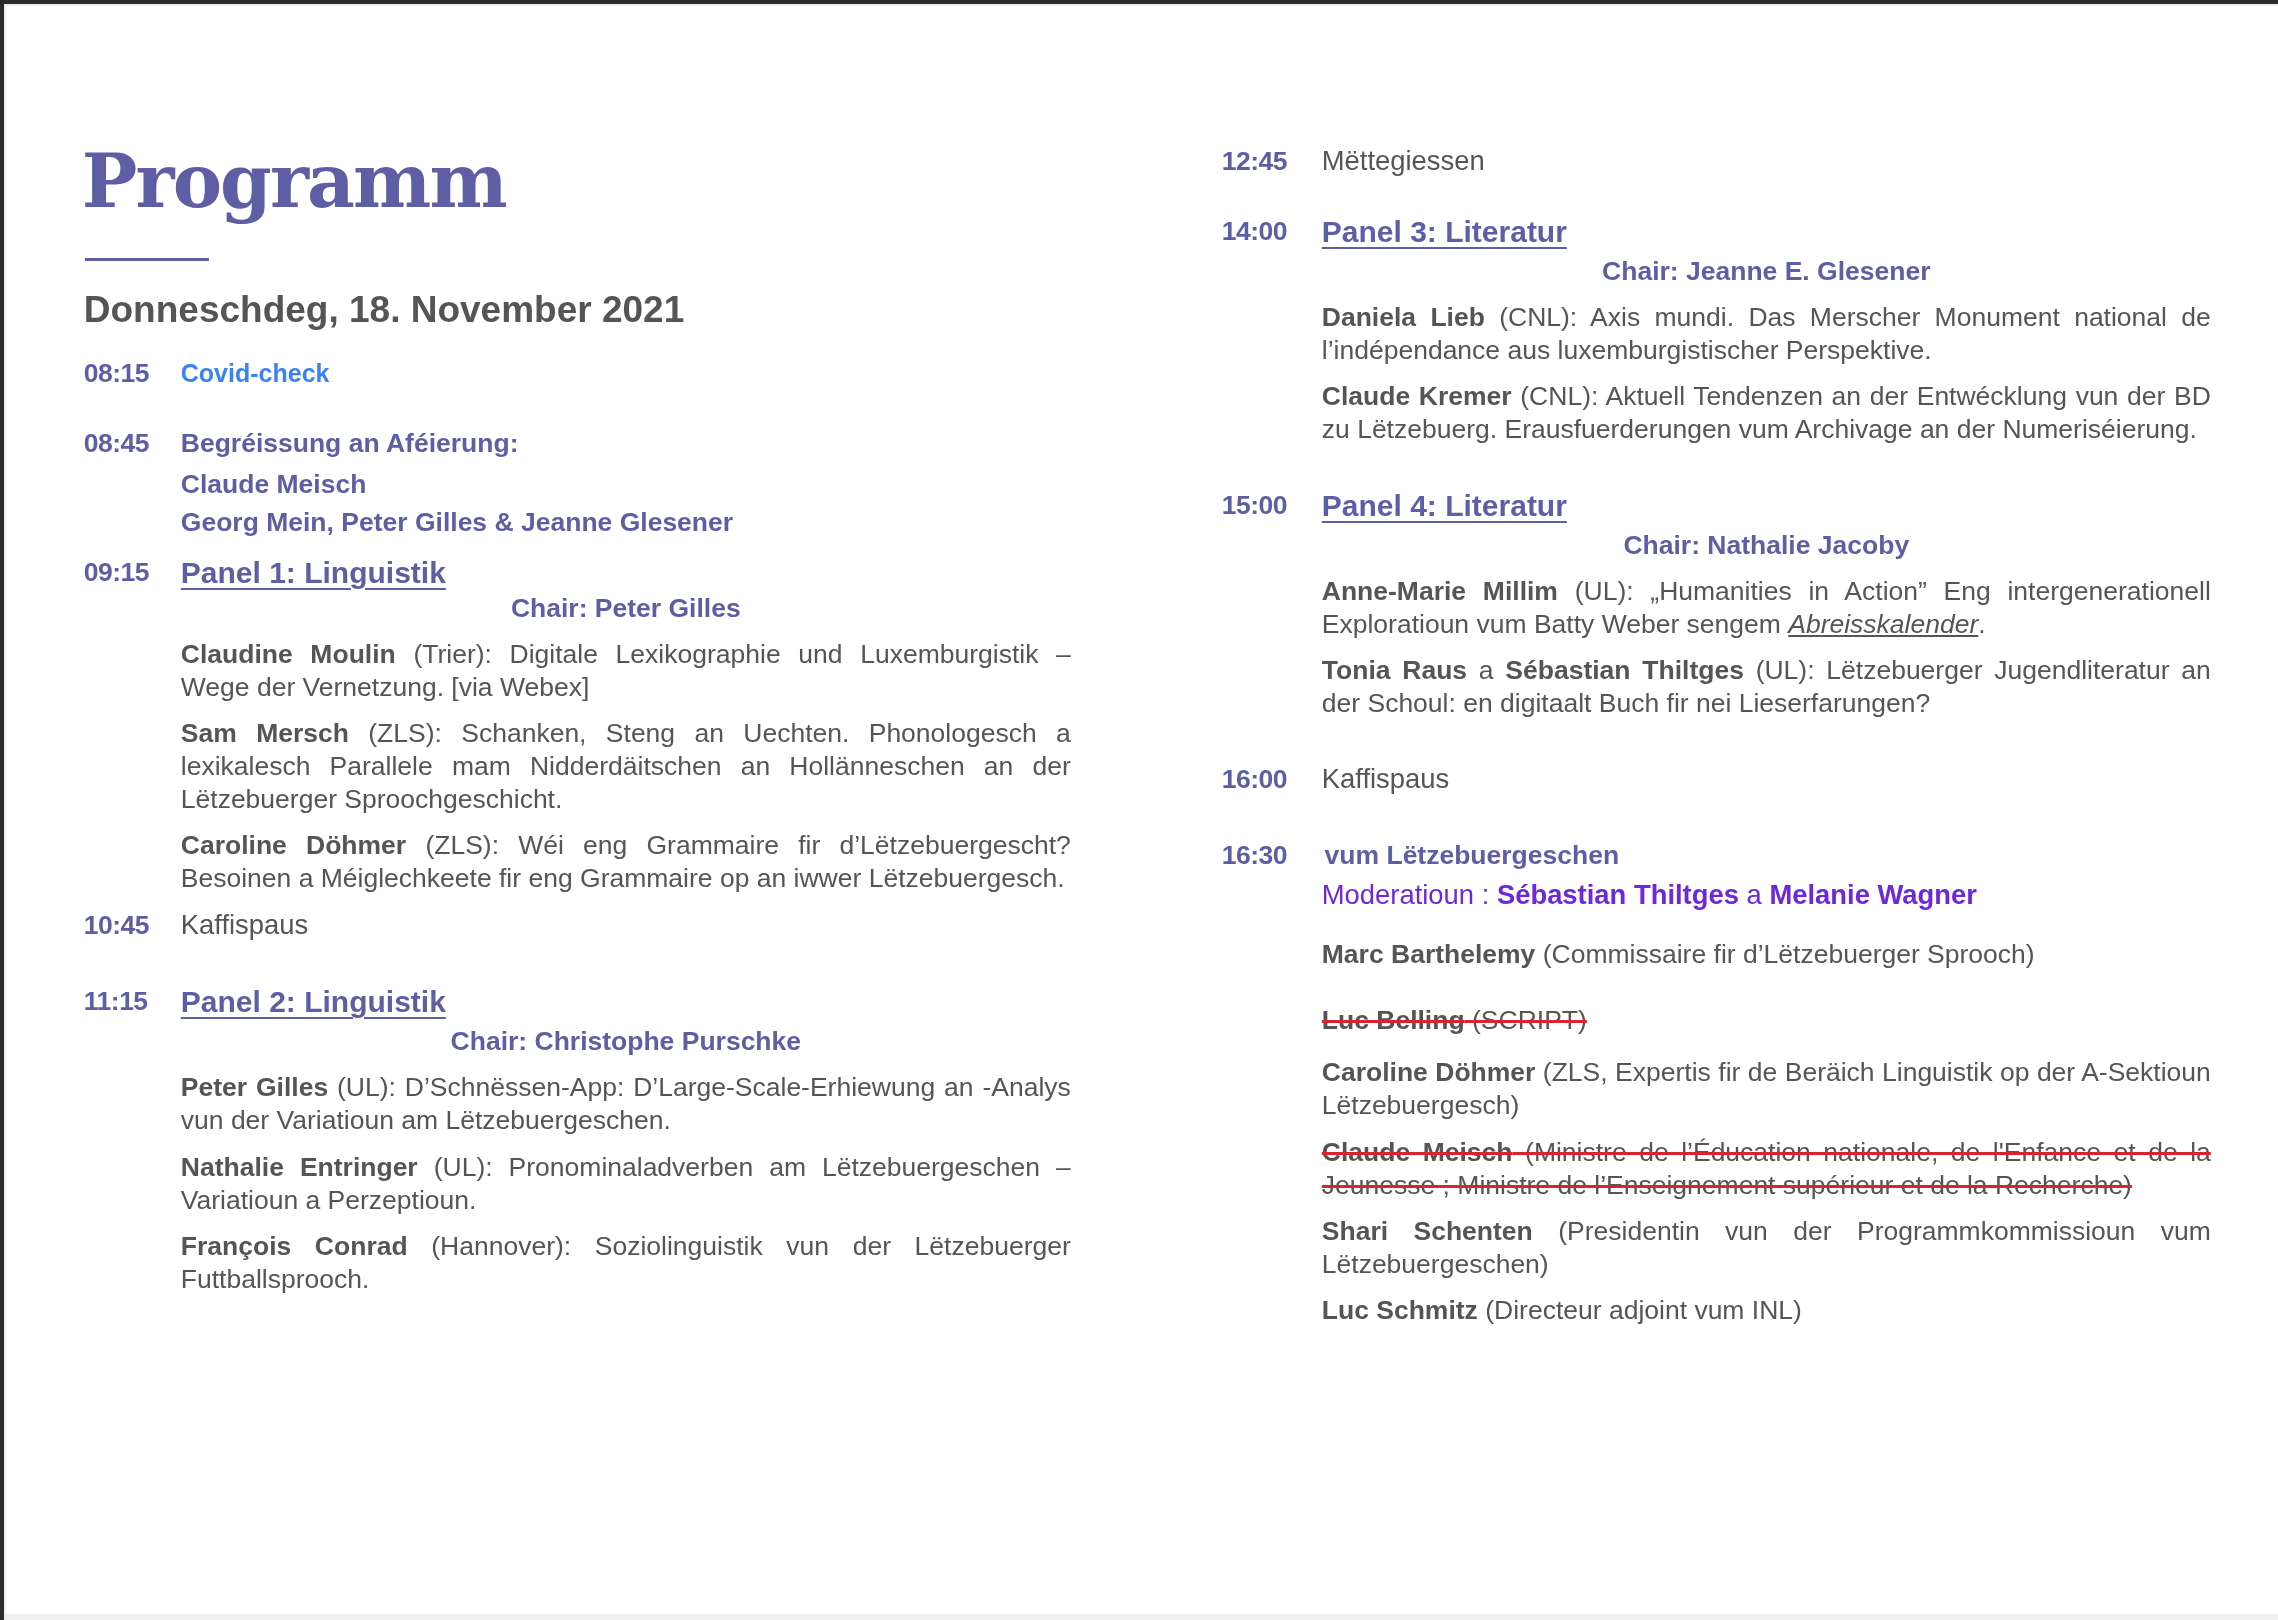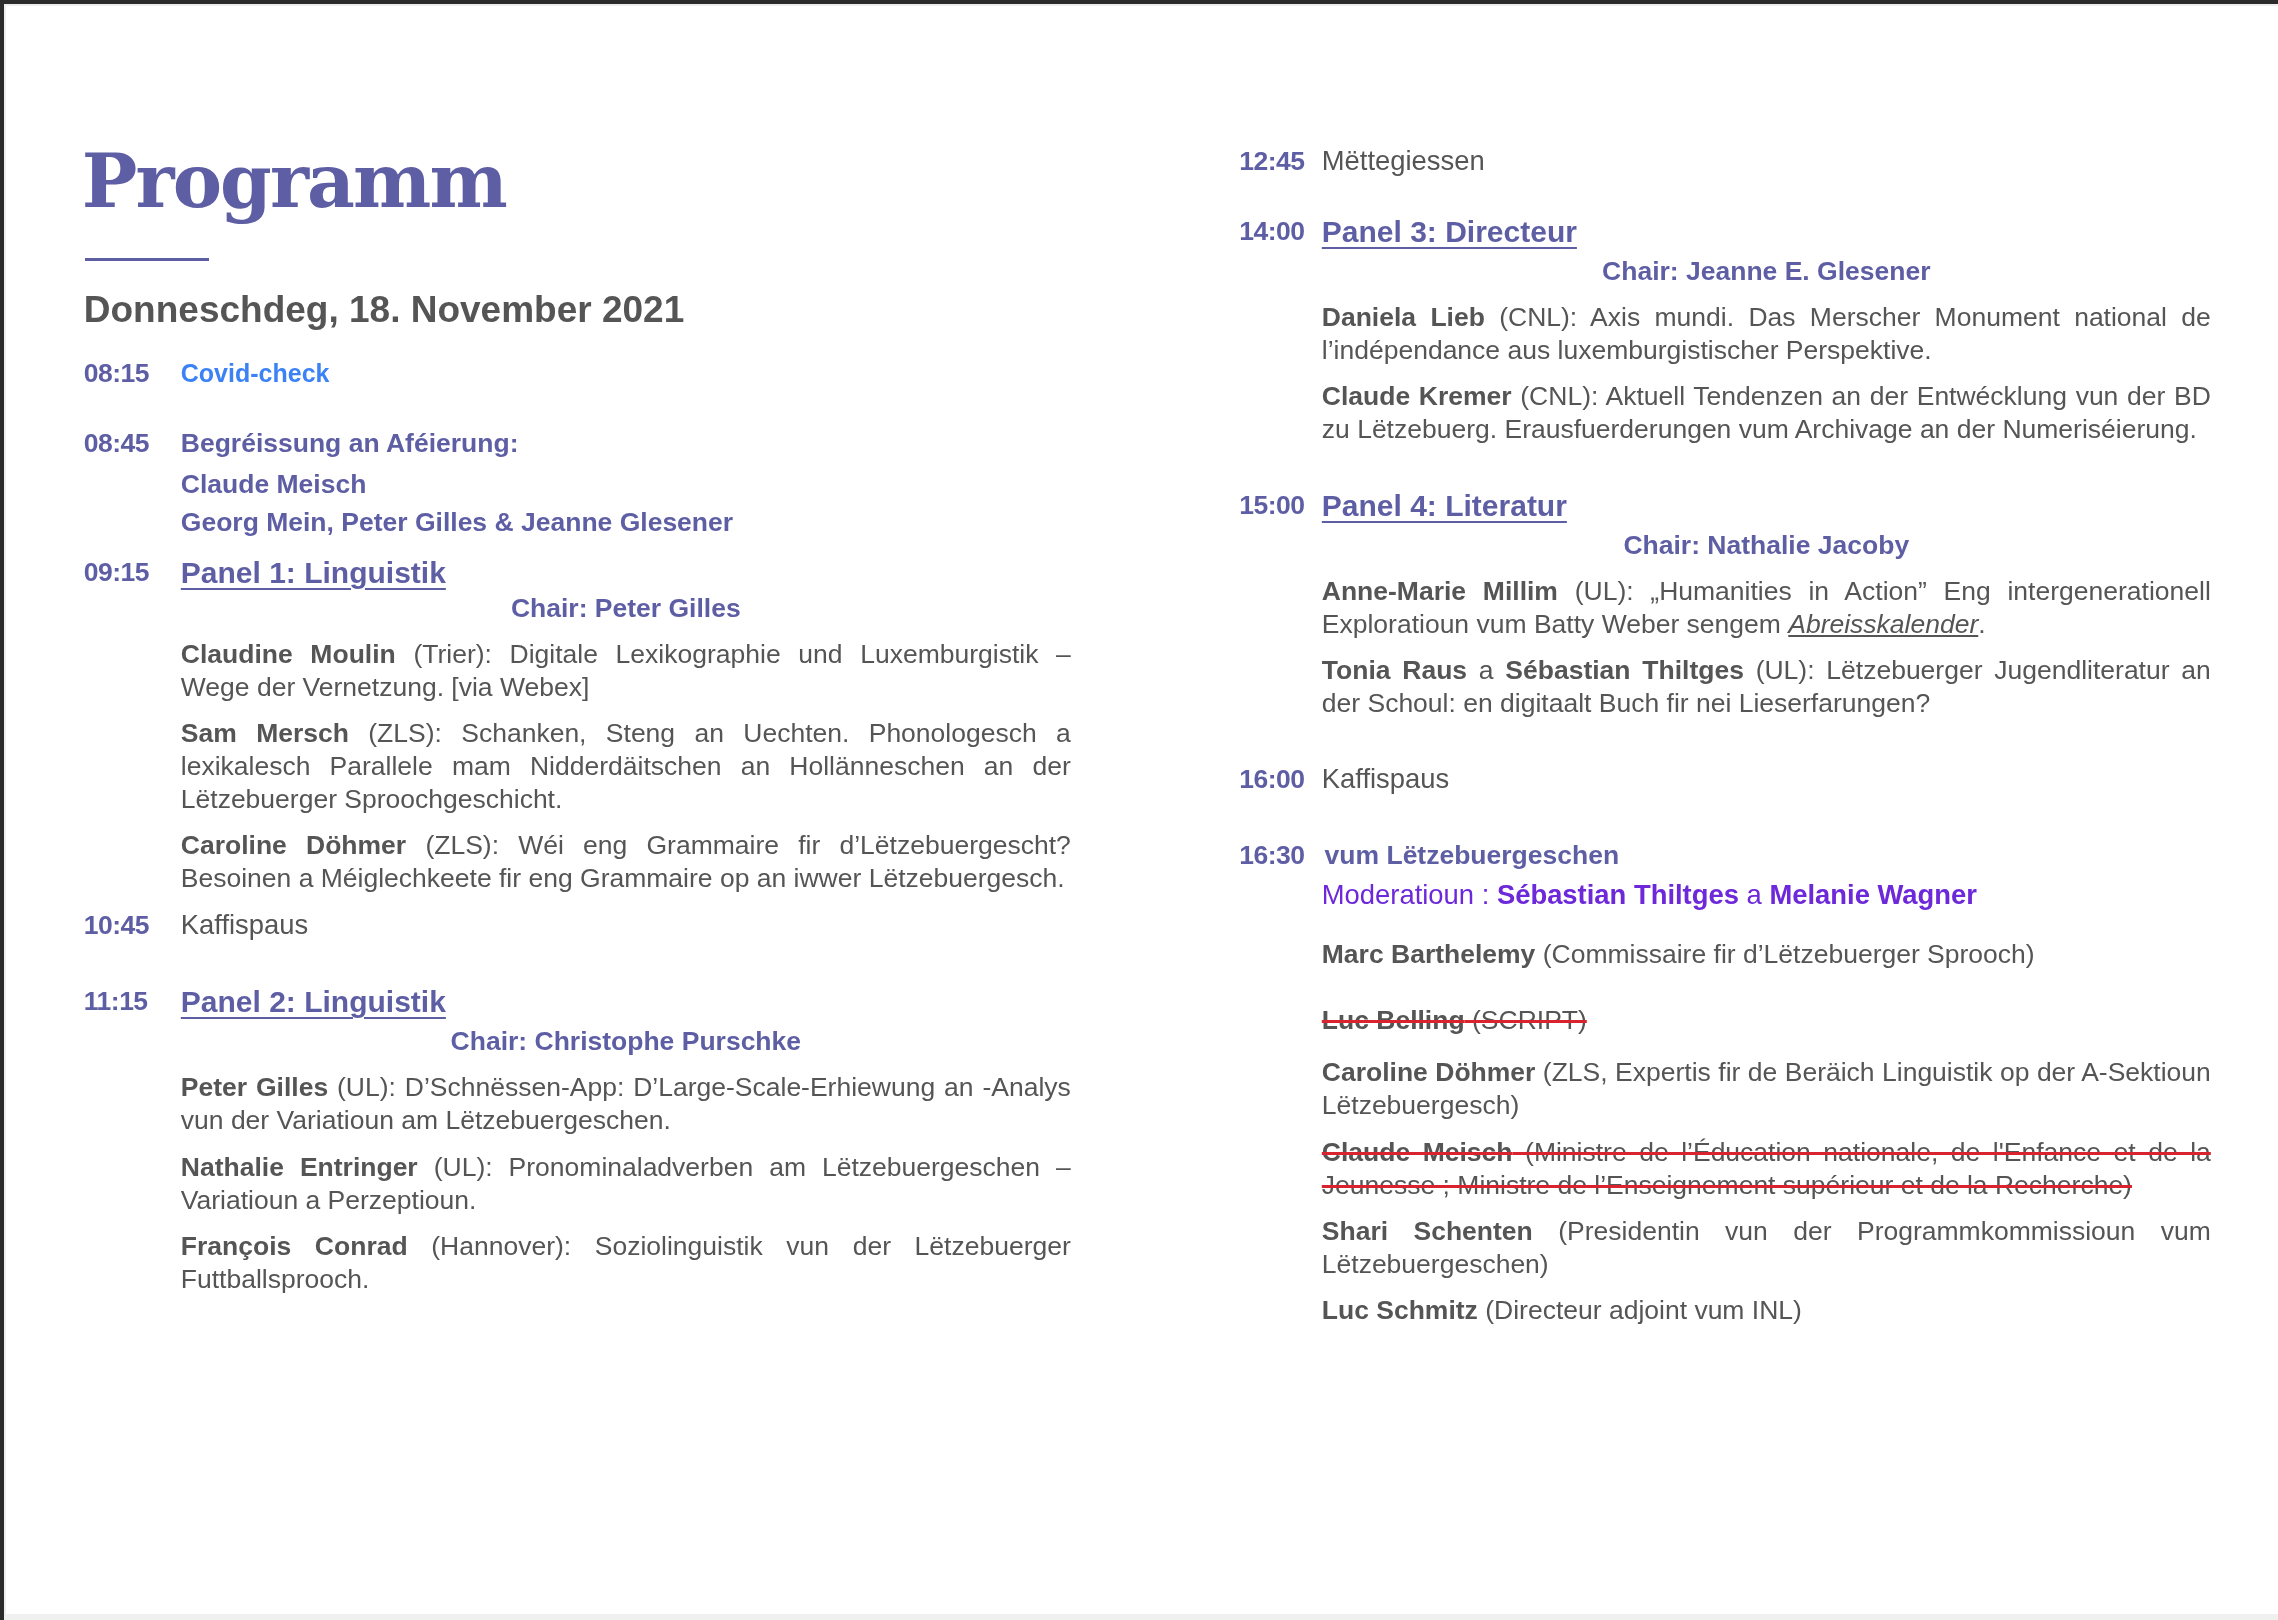--- a/index.html
+++ b/index.html
@@ -33,21 +33,21 @@
   }
   .col { position: absolute; }
   .col-left { left: 78px; top: 350px; width: 987px; }
   .col-right { left: 1216px; top: 138px; width: 989px; }
   .slot { display: flex; align-items: flex-start; }
   .time {
     flex: 0 0 auto; color: #5e5ea5; font-weight: bold; font-size: 26.5px; line-height: 34px;
     letter-spacing: -0.5px;
   }
   .col-left .time { width: 97px; }
-  .col-right .time { width: 100px; text-align: center; }
+  .col-right .time { width: 100px; }
   .body { flex: 1 1 auto; min-width: 0; }
   .label-plain { font-size: 27.4px; line-height: 34px; color: #555555; }
   .label-bold-grey { font-size: 25px; line-height: 34px; color: #3b82f6; font-weight: bold; }
   .label-accent { font-size: 26.5px; line-height: 34px; color: #5e5ea5; font-weight: bold; }
   .panel-title {
     font-size: 30px; line-height: 36px; color: #5e5ea5; font-weight: bold;
     text-decoration: underline; text-underline-offset: 4.7px; text-decoration-thickness: 1.9px;
     display: inline-block; cursor: pointer;
   }
   .chair { font-size: 26.5px; line-height: 34px; color: #5e5ea5; font-weight: bold; margin-top: 3.8px; text-align: center; }
@@ -139,21 +139,21 @@
       <div class="body">
           <div class="label-plain">Mëttegiessen</div>
         </div>
     </div>
 
     <div class="gap-m"></div>
 
     <div class="slot">
       <div class="time">14:00</div>
       <div class="body">
-        <span class="panel-title">Panel 3: Directeur</span>
+        <span class="panel-title">Panel 3: Literatur</span>
         <div class="chair">Chair: Jeanne E. Glesener</div>
         <div class="talk"><b>Daniela Lieb</b><span> (CNL): Axis mundi. Das Merscher Monument national de l’indépendance aus luxemburgistischer Perspektive.</span></div>
         <div class="talk"><b>Claude Kremer</b><span> (CNL): Aktuell Tendenzen an der Entwécklung vun der BD zu Lëtzebuerg. Erausfuerderungen vum Archivage an der Numeriséierung.</span></div>
       </div>
     </div>
 
     <div class="gap-l"></div>
 
     <div class="slot">
       <div class="time">15:00</div>

